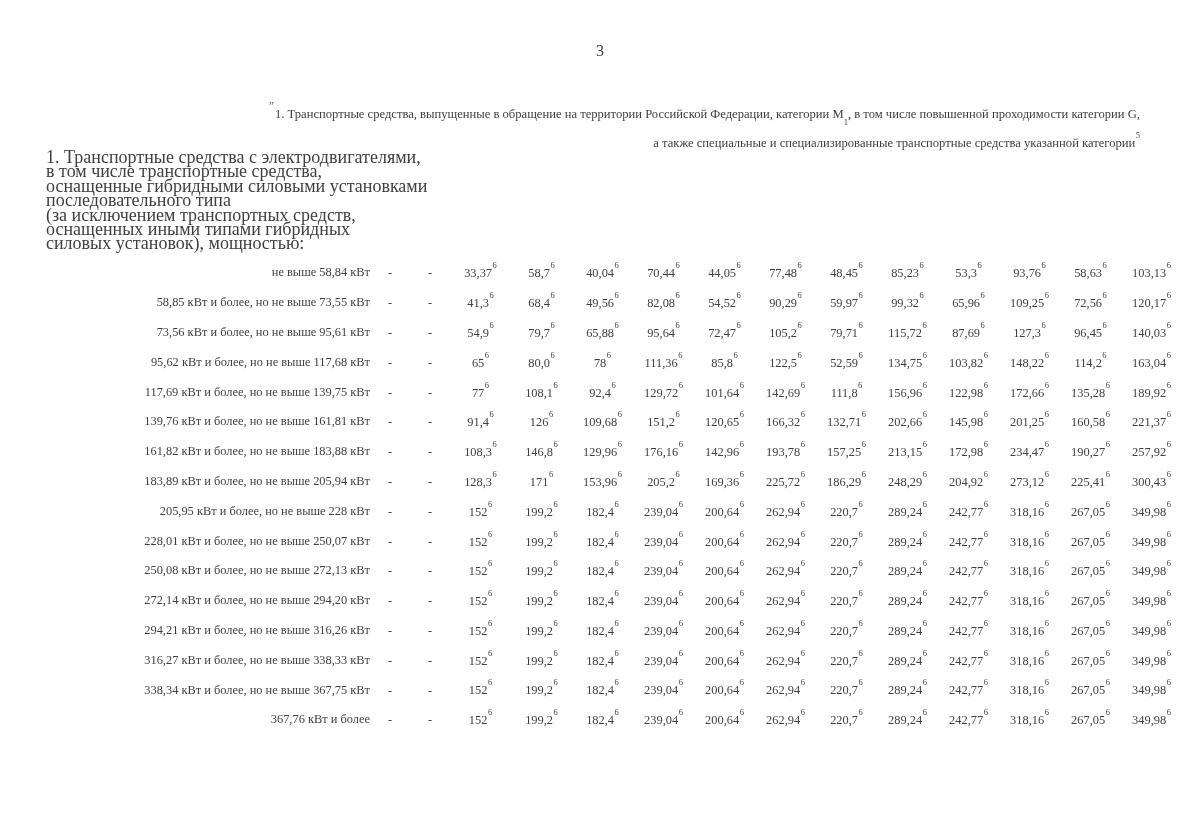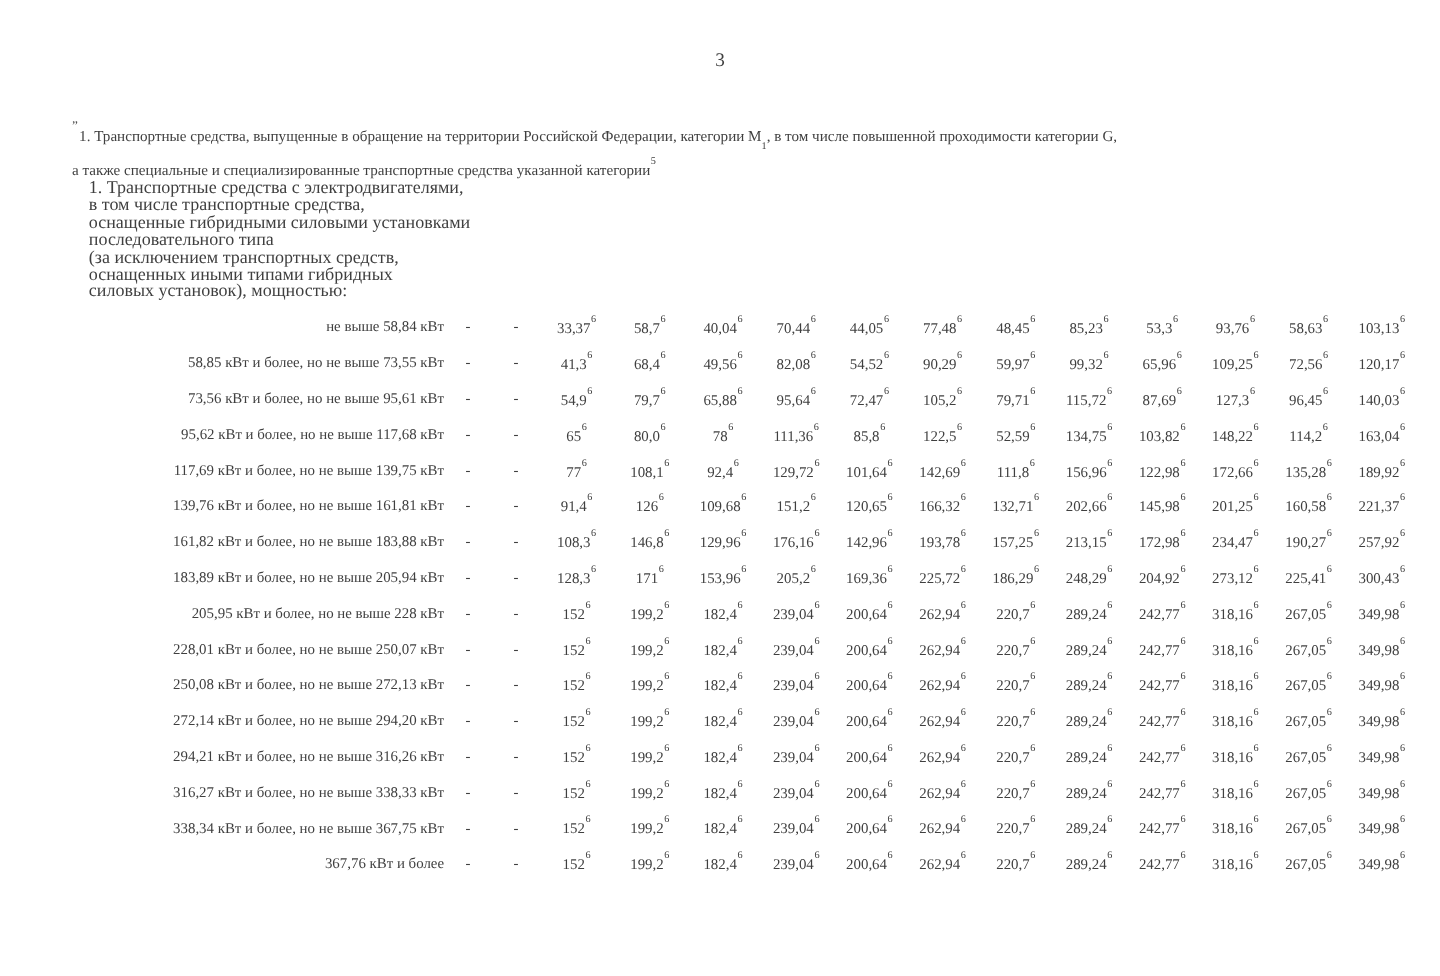--- a/index.html
+++ b/index.html
@@ -26,37 +26,36 @@
     left: 0;
     right: 0;
     text-align: center;
     font-size: 16px;
   }
   .heading {
     position: absolute;
     top: 99px;
     left: 60px;
     right: 60px;
-    text-align: left;
+    text-align: right;
     font-size: 12.6px;
     line-height: 20px;
   }
   .heading sup.q {
     font-size: 11px;
     position: relative;
     top: -4px;
     margin-right: 1px;
   }
   .intro {
     position: absolute;
     top: 150px;
     left: 46px;
-    font-size: 15px;
+    font-size: 18px;
     line-height: 14.4px;
-    margin-left: 28px;
   }
   .power-table {
     position: absolute;
     top: 258px;
     left: 46px;
     border-collapse: collapse;
     table-layout: fixed;
   }
   .power-table td {
     font-size: 12.4px;

